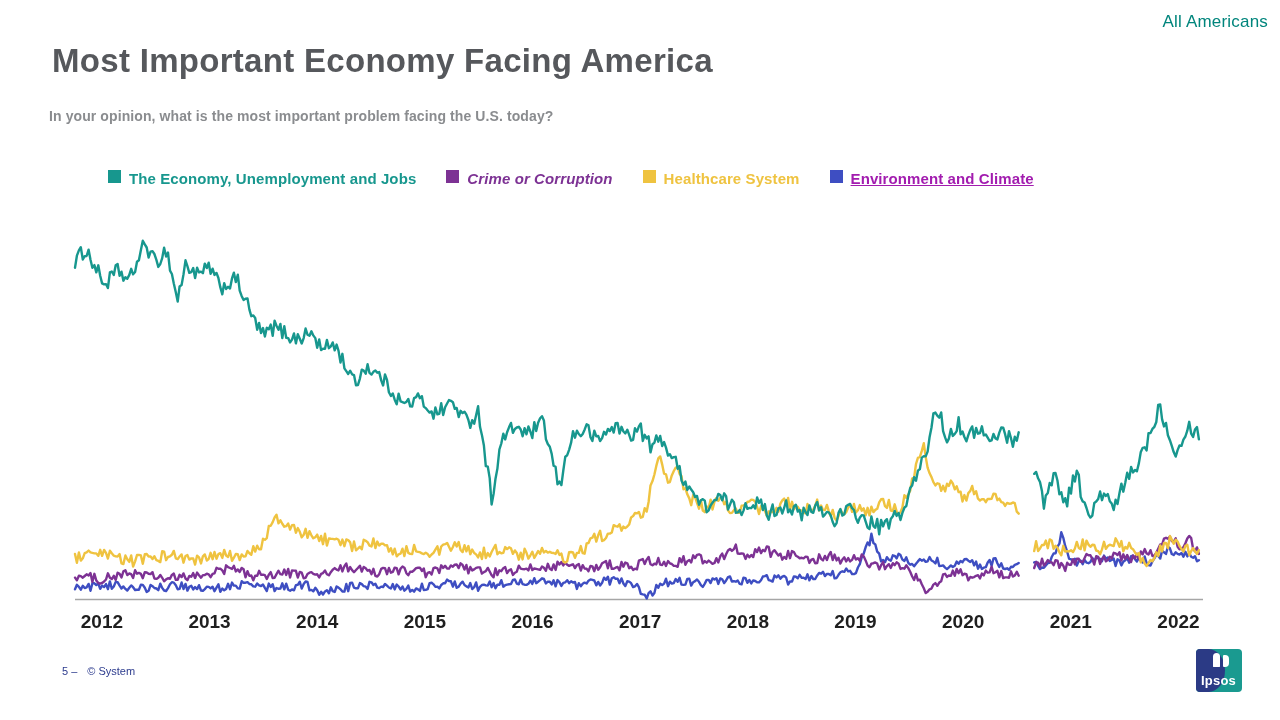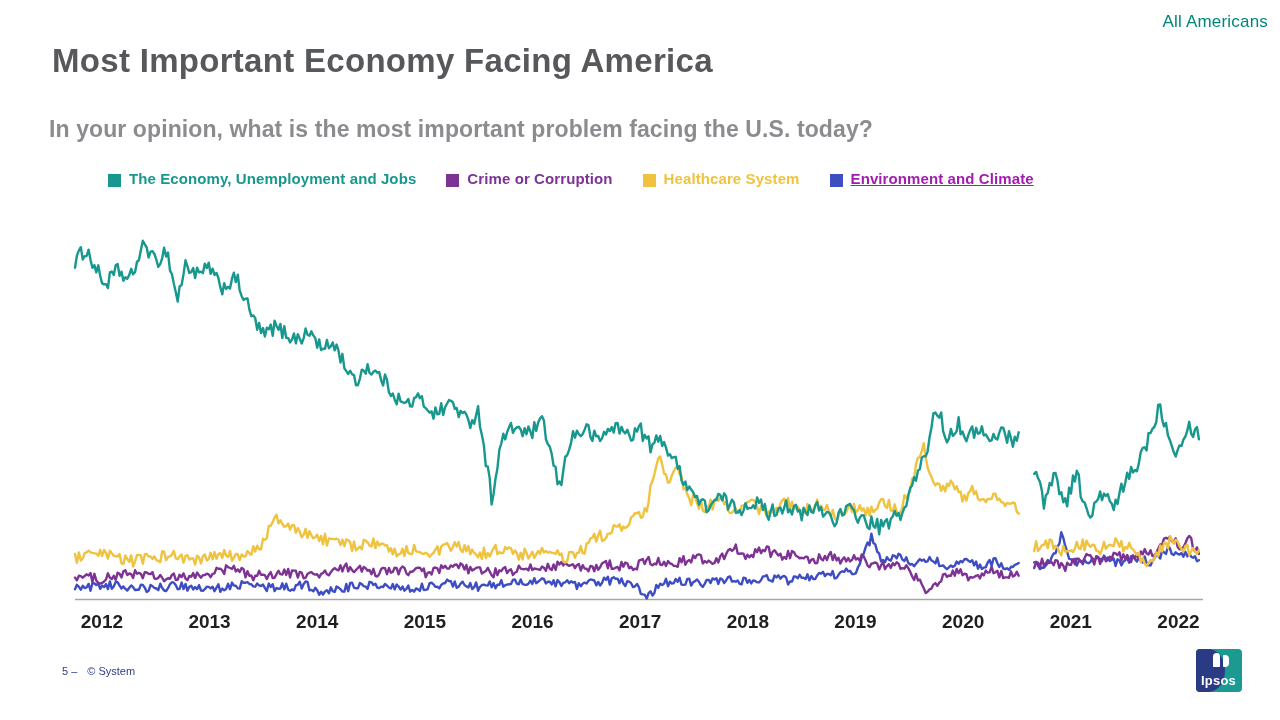--- a/index.html
+++ b/index.html
@@ -12,29 +12,29 @@
     position:absolute;top:12px;right:12px;
     font-size:17px;font-weight:normal;color:#00857c;
     letter-spacing:.2px;
   }
   .title{
     position:absolute;left:52px;top:42px;
     font-size:33px;font-weight:bold;color:#56585c;
     letter-spacing:.3px;
   }
   .subtitle{
-    position:absolute;left:49px;top:116px;
-    font-size:23px;font-weight:bold;color:#8a8c8f;
+    position:absolute;left:49px;top:108px;
+    font-size:14px;font-weight:bold;color:#8a8c8f;
     letter-spacing:.1px;
   }
   .legend{
     position:absolute;left:108px;top:170px;
     display:flex;align-items:center;gap:30px;
   }
-  .legend-item{display:flex;align-items:flex-end;gap:8px;}
+  .legend-item{display:flex;align-items:flex-start;gap:8px;}
   .legend-swatch{width:13px;height:13px;display:inline-block;}
   .legend-label{font-size:15px;font-weight:bold;letter-spacing:.1px;}
   svg.chart{position:absolute;left:0;top:0;}
   .footer{
     position:absolute;left:62px;top:665px;
     font-size:11px;color:#2d3c8e;display:flex;gap:10px;align-items:baseline;
   }
   .ipsos-logo{
     position:absolute;left:1196px;top:649px;width:46px;height:43px;
     background:#1a9a90;border-radius:4px;overflow:hidden;
@@ -63,21 +63,21 @@
 <div class="title">Most Important Economy Facing America</div>
 <div class="subtitle">In your opinion, what is the most important problem facing the U.S. today?</div>
 
 <div class="legend">
     <span class="legend-item">
       <span class="legend-swatch" style="background: rgb(23, 151, 142);"></span>
       <span class="legend-label" style="color: rgb(23, 151, 142);">The Economy, Unemployment and Jobs</span>
     </span>
     <span class="legend-item">
       <span class="legend-swatch" style="background: rgb(125, 50, 148);"></span>
-      <span class="legend-label" style="color: rgb(125, 50, 148);">Crime or Corruption</span>
+      <span class="legend-label" style="color: rgb(125, 50, 148); font-style: italic;">Crime or Corruption</span>
     </span>
     <span class="legend-item">
       <span class="legend-swatch" style="background: rgb(239, 195, 64);"></span>
       <span class="legend-label" style="color: rgb(239, 195, 64);">Healthcare System</span>
     </span>
     <span class="legend-item">
       <span class="legend-swatch" style="background: rgb(62, 78, 194);"></span>
       <span class="legend-label" style="color: #a21caf; text-decoration: underline;">Environment and Climate</span>
     </span>
   </div>

